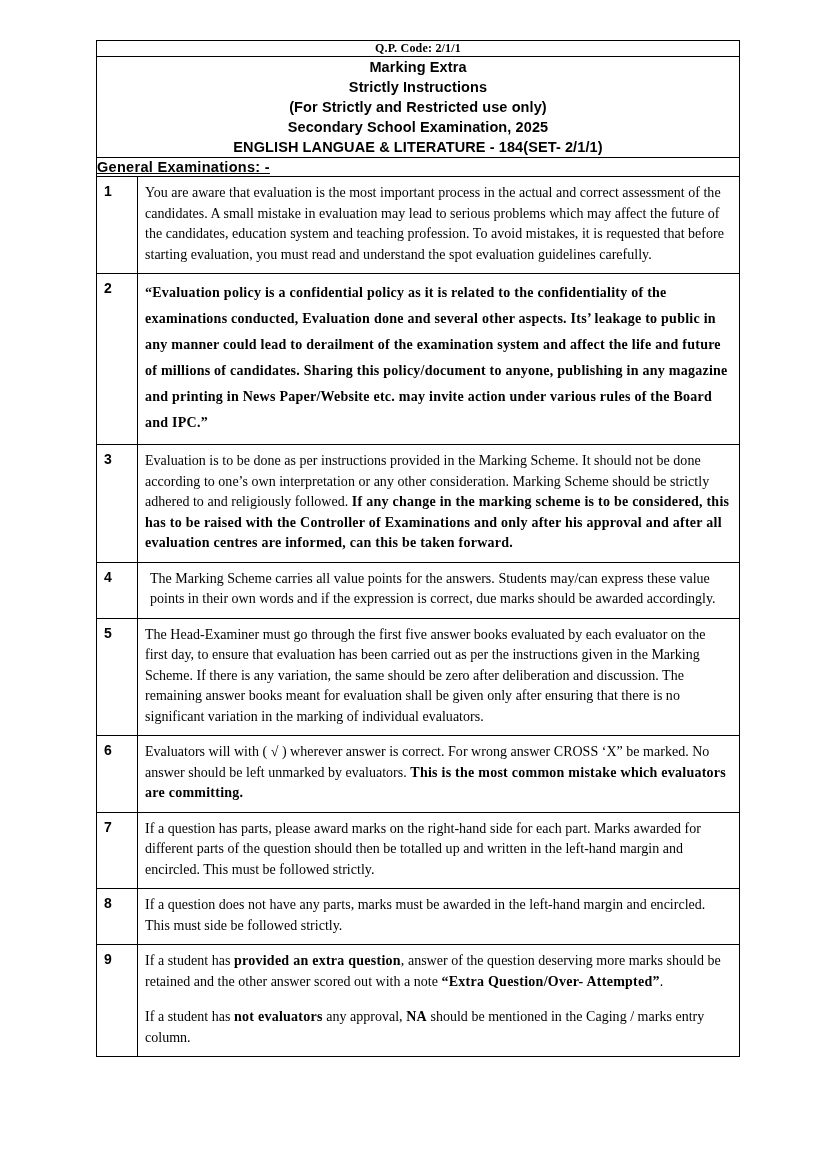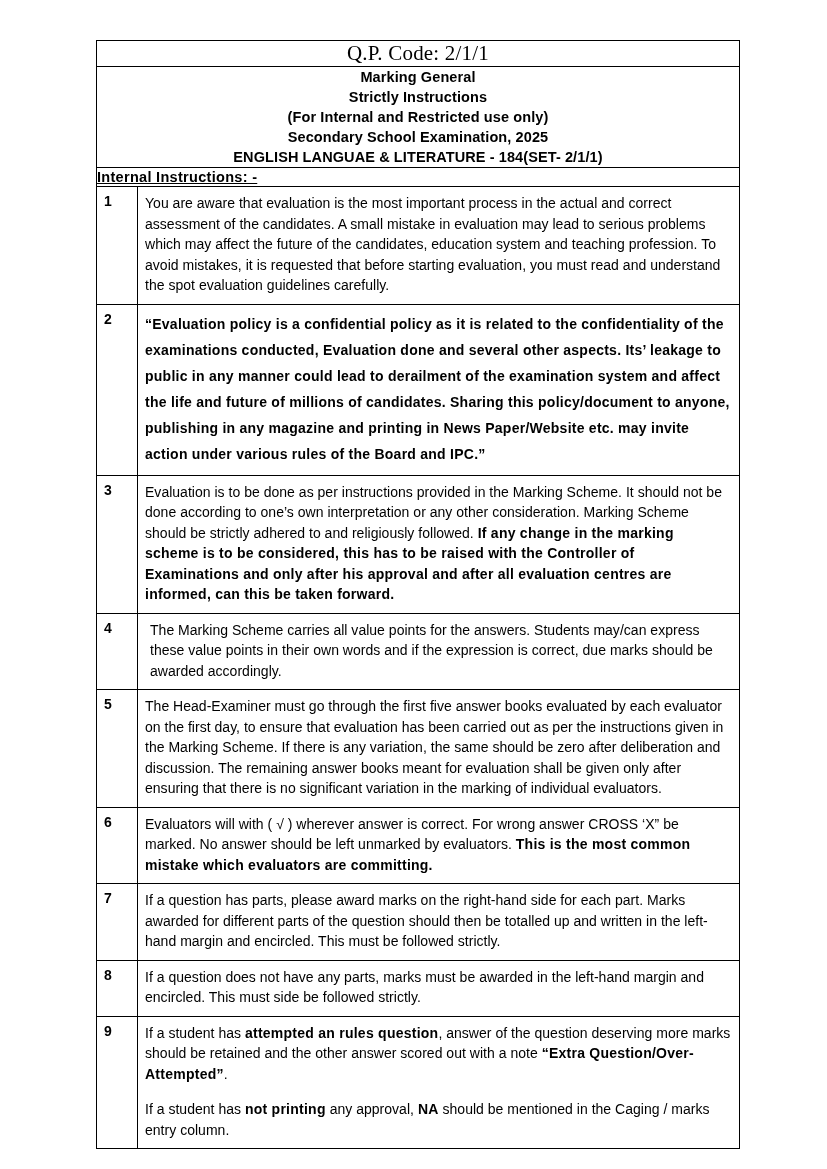--- a/index.html
+++ b/index.html
@@ -39,22 +39,22 @@
     background: #ffffff;
   }
 
   
   .qp-code-cell {
     text-align: center;
     padding: 6px 4px 6px 4px;
   }
   .qp-code-text {
     font-family: "Liberation Serif", serif;
-    font-weight: normal;
-    font-size: 21px;
+    font-weight: bold;
+    font-size: 12px;
     letter-spacing: 0.2px;
   }
   .title-cell {
     text-align: center;
     padding: 7px 4px 8px 4px;
   }
   .title-line {
     font-family: "Liberation Sans", sans-serif;
     font-weight: bold;
     font-size: 14.5px;
@@ -76,20 +76,21 @@
 
   
   td.num-cell {
     width: 41px;
     padding: 6px 0 6px 7px;
     font-weight: bold;
     font-size: 14px;
   }
   td.body-cell {
     padding: 6px 8px 8px 7px;
+    font-family: Liberation Serif, serif;
   }
   .para {
     font-size: 14px;
     line-height: 20.5px;
     margin: 0;
     letter-spacing: 0.02px;
   }
   .para + .para {
     margin-top: 15px;
   }
@@ -119,30 +120,30 @@
       <col>
     </colgroup>
     <tbody>
       <tr>
         <td class="qp-code-cell" colspan="2">
           <div class="qp-code-text">Q.P. Code: 2/1/1</div>
         </td>
       </tr>
       <tr>
         <td class="title-cell" colspan="2">
-          <div class="title-line">Marking General</div>
+          <div class="title-line">Marking Extra</div>
           <div class="title-line">Strictly Instructions</div>
-          <div class="title-line">(For Internal and Restricted use only)</div>
+          <div class="title-line">(For Strictly and Restricted use only)</div>
           <div class="title-line">Secondary School Examination, 2025</div>
           <div class="title-line">ENGLISH LANGUAE &amp; LITERATURE - 184(SET- 2/1/1)</div>
         </td>
       </tr>
       <tr>
         <td class="gi-cell" colspan="2">
-          <span class="gi-text">Internal Instructions: -</span>
+          <span class="gi-text">General Examinations: -</span>
         </td>
       </tr>
     </tbody>
     <tbody id="instruction-rows">
         <tr>
           <td class="num-cell">1</td>
           <td class="body-cell">
             <div class="para"><span>You are aware that evaluation is the most important process in the actual and correct assessment of the candidates. A small mistake in evaluation may lead to serious problems which may affect the future of the candidates, education system and teaching profession. To avoid mistakes, it is requested that before starting evaluation, you must read and understand the spot evaluation guidelines carefully.</span></div>
           </td>
         </tr>
@@ -184,19 +185,19 @@
         </tr>
         <tr>
           <td class="num-cell">8</td>
           <td class="body-cell">
             <div class="para"><span>If a question does not have any parts, marks must be awarded in the left-hand margin and encircled. This must side be followed strictly.</span></div>
           </td>
         </tr>
         <tr>
           <td class="num-cell">9</td>
           <td class="body-cell">
-            <div class="para"><span>If a student has </span><b>attempted an rules question</b><span>, answer of the question deserving more marks should be retained and the other answer scored out with a note </span><b>“Extra Question/Over- Attempted”</b><span>.</span></div>
-            <div class="para"><span>If a student has </span><b>not printing</b><span> any approval, </span><b>NA</b><span> should be mentioned in the Caging / marks entry column.</span></div>
+            <div class="para"><span>If a student has </span><b>provided an extra question</b><span>, answer of the question deserving more marks should be retained and the other answer scored out with a note </span><b>“Extra Question/Over- Attempted”</b><span>.</span></div>
+            <div class="para"><span>If a student has </span><b>not evaluators</b><span> any approval, </span><b>NA</b><span> should be mentioned in the Caging / marks entry column.</span></div>
           </td>
         </tr>
       </tbody>
   </table>
 </div>
 
 </body></html>

